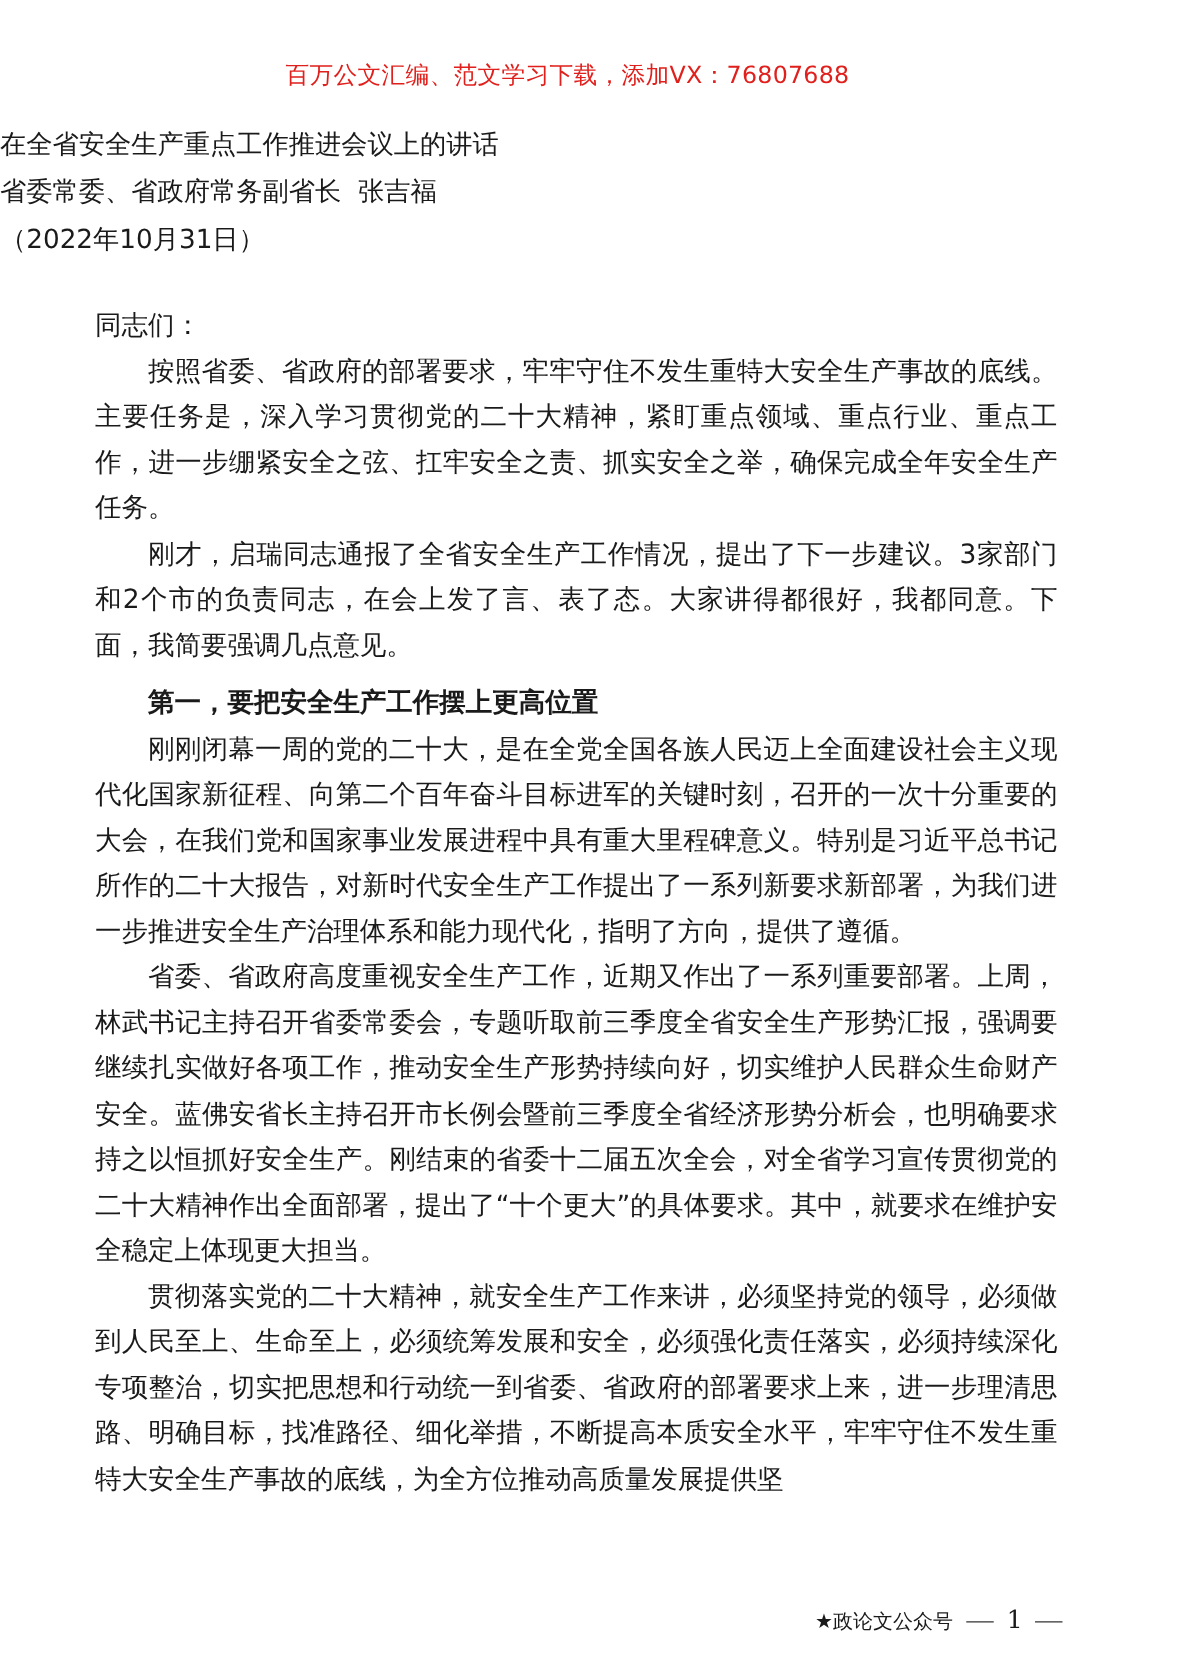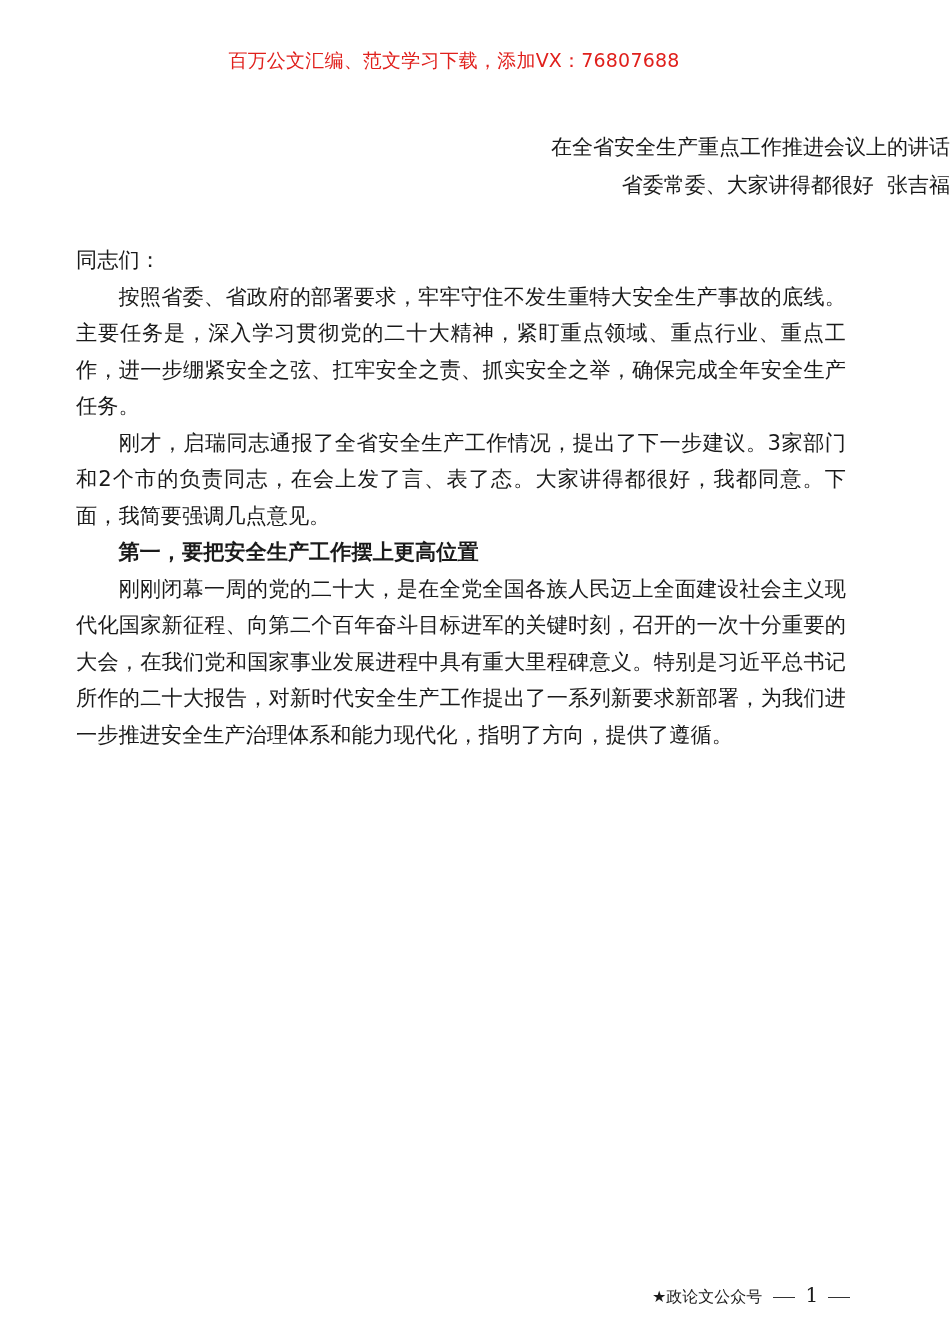--- a/index.html
+++ b/index.html
@@ -7,54 +7,57 @@
       width: 950px; height: 1344px; position: relative; overflow: hidden;
       font-family: "DejaVu Sans", "Liberation Sans", sans-serif;
       color: #1a1a1a;
     }
     .watermark {
       position: absolute; top: 46px; left: 0; width: 908px;
       text-align: center; font-size: 19px; color: #e0201c; letter-spacing: 0.2px;
       line-height: 28px;
     }
     .title-block {
-      position: absolute; top: 96px; left: 0; width: 950px; text-align: right;
-      font-size: 21px; line-height: 38px; color: #1a1a1a; margin-top: 32px;
+      position: absolute; top: 96px; left: 0; width: 950px; text-align: left;
+      font-size: 21px; line-height: 38px; color: #1a1a1a;
     }
     .title-block div { white-space: nowrap; }
     .body-text {
       position: absolute; top: 242px; left: 76px; width: 770px;
       font-size: 21.2px; line-height: 36.5px; color: #1a1a1a;
       text-align: justify; text-justify: inter-character;
     }
     .body-text p { margin: 0; text-indent: 2em; }
     .body-text p.salutation { text-indent: 0; }
-    .body-text p.heading { font-weight: bold; }
+    .body-text p.heading { font-weight: bold; margin-top: 10px; }
     .footer {
       position: absolute; top: 1283px; left: 652px;
       font-size: 16px; color: #1a1a1a; white-space: nowrap;
       line-height: 24px;
     }
     .footer .page { font-family: "DejaVu Serif", "Liberation Serif", serif; font-size: 20px; margin: 0 4px; }
     .footer .dash { display: inline-block; width: 22px; height: 1px; background: #333; vertical-align: middle; margin: 0 6px; }
   </style>
 </head>
 <body>
 
 <div class="watermark">百万公文汇编、范文学习下载，添加VX：76807688</div>
 
 <div class="title-block">
   <div>在全省安全生产重点工作推进会议上的讲话</div>
-  <div style="white-space: pre;">省委常委、大家讲得都很好  张吉福</div>
+  <div style="white-space: pre;">省委常委、省政府常务副省长  张吉福</div>
+  <div>（2022年10月31日）</div>
 </div>
 
 <div class="body-text">
   <p class="salutation">同志们：</p>
   <p>按照省委、省政府的部署要求，牢牢守住不发生重特大安全生产事故的底线。主要任务是，深入学习贯彻党的二十大精神，紧盯重点领域、重点行业、重点工作，进一步绷紧安全之弦、扛牢安全之责、抓实安全之举，确保完成全年安全生产任务。</p>
   <p>刚才，启瑞同志通报了全省安全生产工作情况，提出了下一步建议。3家部门和2个市的负责同志，在会上发了言、表了态。大家讲得都很好，我都同意。下面，我简要强调几点意见。</p>
   <p class="heading">第一，要把安全生产工作摆上更高位置</p>
   <p>刚刚闭幕一周的党的二十大，是在全党全国各族人民迈上全面建设社会主义现代化国家新征程、向第二个百年奋斗目标进军的关键时刻，召开的一次十分重要的大会，在我们党和国家事业发展进程中具有重大里程碑意义。特别是习近平总书记所作的二十大报告，对新时代安全生产工作提出了一系列新要求新部署，为我们进一步推进安全生产治理体系和能力现代化，指明了方向，提供了遵循。</p>
+  <p>省委、省政府高度重视安全生产工作，近期又作出了一系列重要部署。上周，林武书记主持召开省委常委会，专题听取前三季度全省安全生产形势汇报，强调要继续扎实做好各项工作，推动安全生产形势持续向好，切实维护人民群众生命财产安全。蓝佛安省长主持召开市长例会暨前三季度全省经济形势分析会，也明确要求持之以恒抓好安全生产。刚结束的省委十二届五次全会，对全省学习宣传贯彻党的二十大精神作出全面部署，提出了“十个更大”的具体要求。其中，就要求在维护安全稳定上体现更大担当。</p>
+  <p>贯彻落实党的二十大精神，就安全生产工作来讲，必须坚持党的领导，必须做到人民至上、生命至上，必须统筹发展和安全，必须强化责任落实，必须持续深化专项整治，切实把思想和行动统一到省委、省政府的部署要求上来，进一步理清思路、明确目标，找准路径、细化举措，不断提高本质安全水平，牢牢守住不发生重特大安全生产事故的底线，为全方位推动高质量发展提供坚</p>
 </div>
 
 <div class="footer">
   <span>★政论文公众号</span>
   <span class="dash"></span><span class="page">1</span><span class="dash"></span>
 </div>
 
 </body></html>

